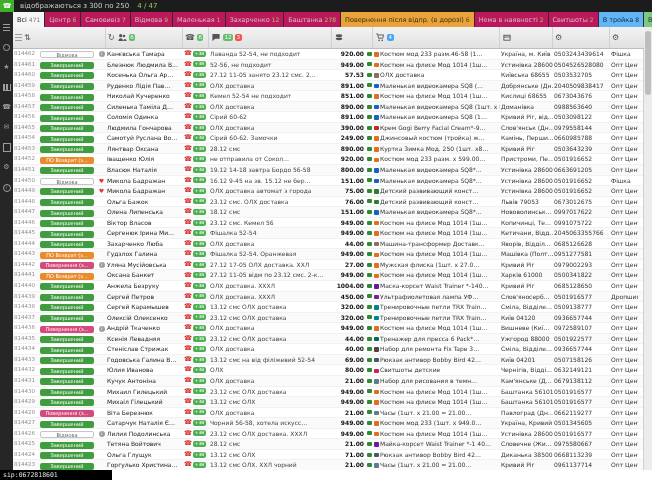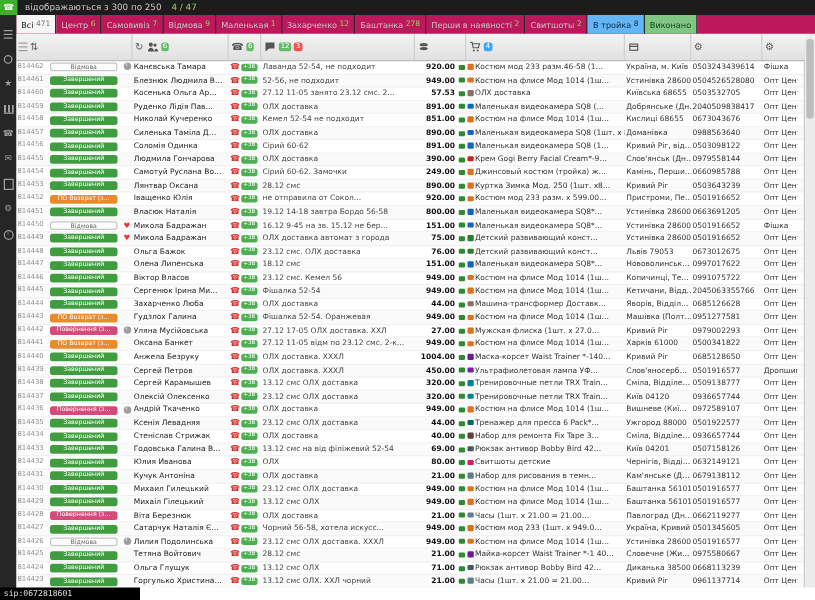--- a/index.html
+++ b/index.html
@@ -153,22 +153,26 @@
       <span class="cnt">1</span>
     </div>
     <div class="tab">
       <span>Захарченко</span>
       <span class="cnt">12</span>
     </div>
     <div class="tab">
       <span>Баштанка</span>
       <span class="cnt">278</span>
     </div>
+    <div class="tab orange">
+      <span>Повернення після відпр. (в дорозі)</span>
+      <span class="cnt">6</span>
+    </div>
     <div class="tab">
-      <span>Перши в наявності</span>
+      <span>Нема в наявності</span>
       <span class="cnt">2</span>
     </div>
     <div class="tab">
       <span>Свитшоты</span>
       <span class="cnt">2</span>
     </div>
     <div class="tab blue">
       <span>В тройка</span>
       <span class="cnt">8</span>
     </div>

